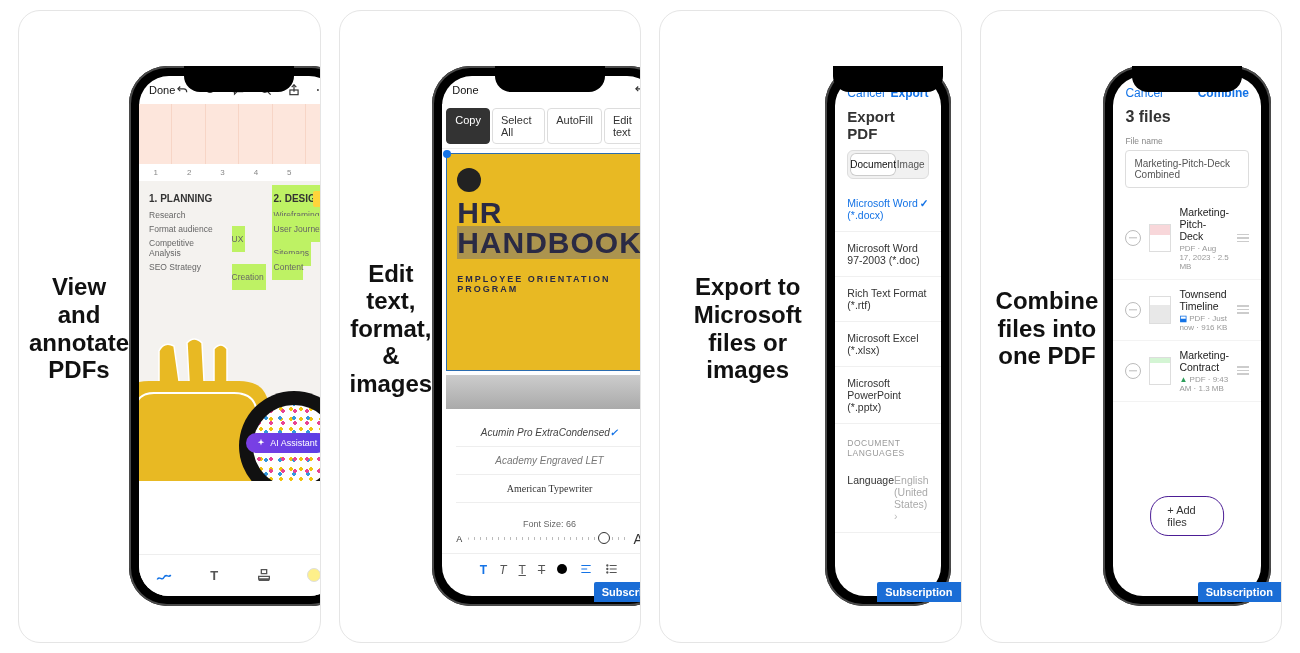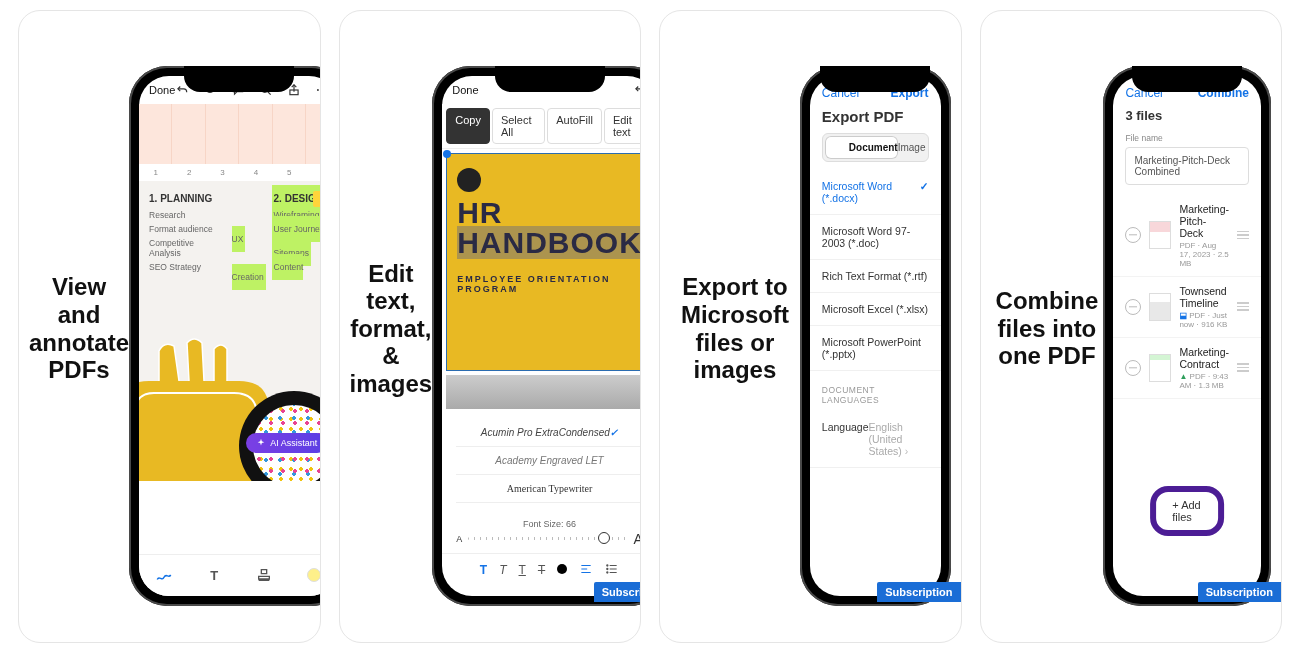--- a/index.html
+++ b/index.html
@@ -58,46 +58,46 @@
   .s2-slider .knob{position:absolute;right:18px;top:-5px;width:12px;height:12px;border:1.5px solid #333;border-radius:50%;background:#fff;}
   .s2-bbar{display:flex;gap:12px;justify-content:center;align-items:center;padding:8px 0;border-top:1px solid #eee;}
   .s2-bbar span{font-size:12px;}
 
   
   .s3-top{display:flex;justify-content:space-between;padding:10px 12px 4px;}
   .s3-top .c{color:#1473e6;font-size:12px;}
   .s3-title{font-size:15px;font-weight:700;padding:4px 12px 8px;}
   .seg{display:flex;margin:0 12px 8px;border:1px solid #ddd;border-radius:6px;overflow:hidden;font-size:10px;}
   .seg span{flex:1;text-align:center;padding:6px 0;color:#555;}
-  .seg .on{background:#fff;color:#111;box-shadow:inset 0 0 0 1px #ccc;border-radius:6px;font-weight:700;padding-left:24px;}
+  .seg .on{background:#fff;color:#111;box-shadow:inset 0 0 0 1px #ccc;border-radius:6px;font-weight:400;}
   .seg{background:#f1f1f1;padding:2px;}
   .optrow{display:flex;justify-content:space-between;padding:10px 12px;font-size:10.5px;border-bottom:1px solid #f0f0f0;}
   .optrow.sel{color:#1473e6;}
   .sec-lbl{font-size:8.5px;color:#999;padding:14px 12px 6px;letter-spacing:.5px;}
   .lang{display:flex;justify-content:space-between;padding:10px 12px;font-size:10.5px;border-bottom:1px solid #f0f0f0;}
   .lang .val{color:#aaa;}
 
   
-  .s4-count{font-size:13px;font-weight:700;padding:4px 12px 10px;}
+  .s4-count{font-size:16px;font-weight:700;padding:4px 12px 10px;}
   .s4-lbl{font-size:8.5px;color:#888;padding:0 12px 4px;}
   .s4-input{margin:0 12px 10px;border:1px solid #ddd;border-radius:4px;padding:7px 8px;font-size:10px;color:#555;}
   .file{display:flex;align-items:center;gap:8px;padding:8px 12px;border-bottom:1px solid #f3f3f3;}
   .rm{width:16px;height:16px;border:1.2px solid #bbb;border-radius:50%;position:relative;flex-shrink:0;}
   .rm:after{content:"";position:absolute;left:3px;right:3px;top:50%;height:1.4px;background:#bbb;transform:translateY(-50%);}
   .thumb{width:22px;height:28px;background:#eee;border:1px solid #ddd;flex-shrink:0;}
   .thumb.p1{background:linear-gradient(#f8d7da 40%,#fff 40%);} 
   .thumb.p2{background:linear-gradient(#fff 30%,#e8e8e8 30%);} 
   .thumb.p3{background:linear-gradient(#d4f5d4 20%,#fff 20%);} 
   .finfo .t{font-size:10.5px;color:#222;font-weight:500;}
   .finfo .m{font-size:8px;color:#999;margin-top:2px;}
   .finfo .m b{color:#1473e6;font-weight:600;}
   .finfo .m .g{color:#2e9e5b;font-weight:600;}
   .drag{margin-left:auto;display:flex;flex-direction:column;gap:2px;}
   .drag span{width:12px;height:1.5px;background:#ccc;}
-  .addbtn{position:absolute;bottom:60px;left:50%;transform:translateX(-50%);border:6px solid #4c1d95;border-radius:18px;padding:7px 16px;font-size:11px;color:#333;background:#fff;margin-top:16px;}
+  .addbtn{position:absolute;bottom:60px;left:50%;transform:translateX(-50%);border:1px solid #4c1d95;border-radius:18px;padding:7px 16px;font-size:11px;color:#333;background:#fff;margin-top:16px;}
   .check{color:#1473e6;font-weight:700;}
   .chev{color:#bbb;}
 </style>
 </head>
 <body>
 
 <div class="wrap">
 
   <div class="card">
     <div class="headline">View and annotate PDFs</div>

